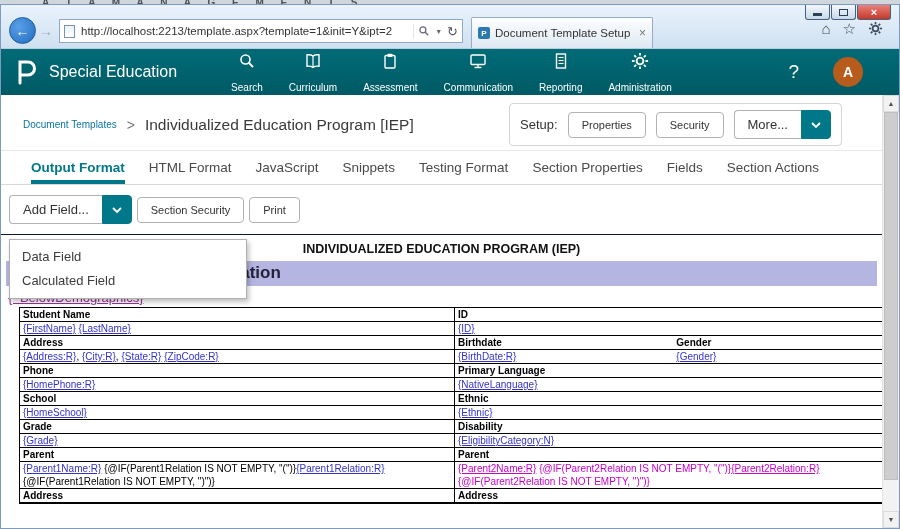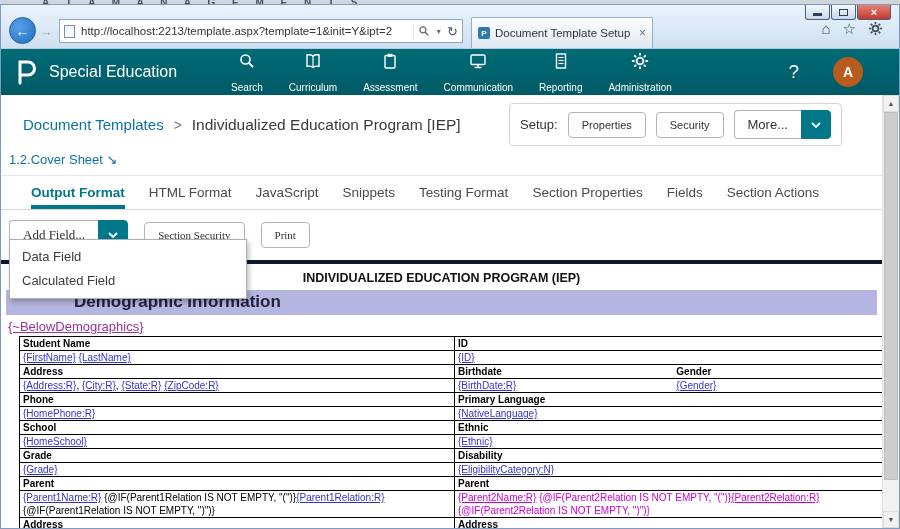--- a/index.html
+++ b/index.html
@@ -45,39 +45,39 @@
   .nav-items{display:flex;gap:26px;margin-left:54px;align-items:flex-end;}
   .nav-item{display:flex;flex-direction:column;align-items:center;gap:12px;}
   .nav-item .lbl{font-size:10px;color:#fff;white-space:nowrap;}
   .help{margin-left:auto;font-size:19px;color:#fff;margin-right:34px;}
   .avatar{width:30px;height:30px;border-radius:50%;background:var(--avatar,#b85c1e);color:#fff;font-weight:bold;font-size:14px;
     display:flex;align-items:center;justify-content:center;margin-right:22px;}
   
   .content{position:absolute;top:90px;left:0;right:17px;bottom:0;background:#fff;overflow:hidden;}
   .breadcrumb-row{display:flex;align-items:center;justify-content:space-between;padding:8px 40px 4px 22px;}
   .bc-left{display:flex;align-items:center;gap:10px;white-space:nowrap;}
-  .bc-link{color:var(--link,#0b74a0);font-size:15px;}
+  .bc-link{color:var(--link,#0b74a0);font-size:10px;}
   .bc-sep{color:#777;font-size:14px;}
   .bc-title{color:#3a3a3a;font-size:15.5px;}
   .setup-group{display:flex;align-items:center;gap:10px;border:1px solid #d4d4d4;border-radius:4px;padding:6px 10px;background:#fff;}
   .setup-label{font-size:13px;color:#333;text-align:center;}
   .btn{font-family:inherit;background:#fff;border:1px solid #b3b3b3;border-radius:4px;padding:6px 13px;font-size:11px;color:#333;cursor:default;}
   .split{display:inline-flex;}
   .split .main{font-family:inherit;background:#fff;border:1px solid #b3b3b3;border-right:none;border-radius:4px 0 0 4px;
     padding:6px 13px;font-size:13px;color:#333;}
   .split .chev{width:30px;background:var(--accent,#00788a);border:1px solid var(--accent,#00788a);
     border-radius:0 4px 4px 0;display:flex;align-items:center;justify-content:center;padding:0;}
   .section-link-row{padding:2px 0 8px 8px;font-size:13px;}
   .section-link{color:var(--link,#0b74a0);}
   .section-arrow{color:var(--link,#0b74a0);font-size:13px;}
   .pre-divider{height:1px;background:#e8e8e8;}
   .tabs{display:flex;gap:24px;padding:9px 0 0 30px;border-bottom:1px solid #d8d8d8;}
   .tab-item{font-size:13.5px;color:#4a4a4a;padding-bottom:9px;white-space:nowrap;}
   .tab-item.active{color:var(--accent,#00788a);font-weight:bold;border-bottom:4px solid var(--accent,#00788a);padding-bottom:5px;}
-  .toolbar{display:flex;gap:16px;padding:10px 8px;border-bottom:4px solid #0f172a;align-items:center;font-family:Liberation Serif, serif;}
+  .toolbar{display:flex;gap:5px;padding:10px 8px;border-bottom:1px solid #0f172a;align-items:center;}
   .doc-title{margin-top:7px;text-align:center;font-size:12.5px;font-weight:bold;color:#111;}
   .banner{margin:5px 5px 0 5px;height:25px;line-height:24px;background:var(--banner,#b5b5e1);
     padding-left:68px;font-size:17px;font-weight:bold;color:#22223a;}
   .token-line{padding:4px 0 2px 7px;font-size:13px;}
   .token-line span{color:var(--purple,#993399);text-decoration:underline;}
   table.demo{border-collapse:collapse;table-layout:fixed;width:calc(100% - 10px);margin:0 18px;font-size:10px;border-radius:10px;}
   table.demo td{border:1px solid #000;padding:0 3px;line-height:13px;vertical-align:top;position:relative;}
   .side{position:absolute;left:51%;top:0;white-space:nowrap;}
   .sg-b{font-weight:bold;color:#000;}
   .sg-l{color:var(--field_link,#3333cc);text-decoration:underline;}
@@ -245,24 +245,20 @@
             <button class="main">More...</button>
             <button class="chev">
               <svg width="10" height="8" viewBox="0 0 10 8">
                 <polyline points="1,2 5,6 9,2" fill="none" stroke="#fff" stroke-width="1.8"></polyline>
               </svg>
             </button>
           </span>
         </div>
       </div>
 
-      <div class="section-link-row">
-        <span class="section-link">1.2.Cover Sheet</span>
-        <span class="section-arrow">↘</span>
-      </div>
 
       <div class="pre-divider"></div>
 
       <div class="tabs">
         <div class="tab-item active">Output Format</div>
         <div class="tab-item">HTML Format</div>
         <div class="tab-item">JavaScript</div>
         <div class="tab-item">Snippets</div>
         <div class="tab-item">Testing Format</div>
         <div class="tab-item">Section Properties</div>

